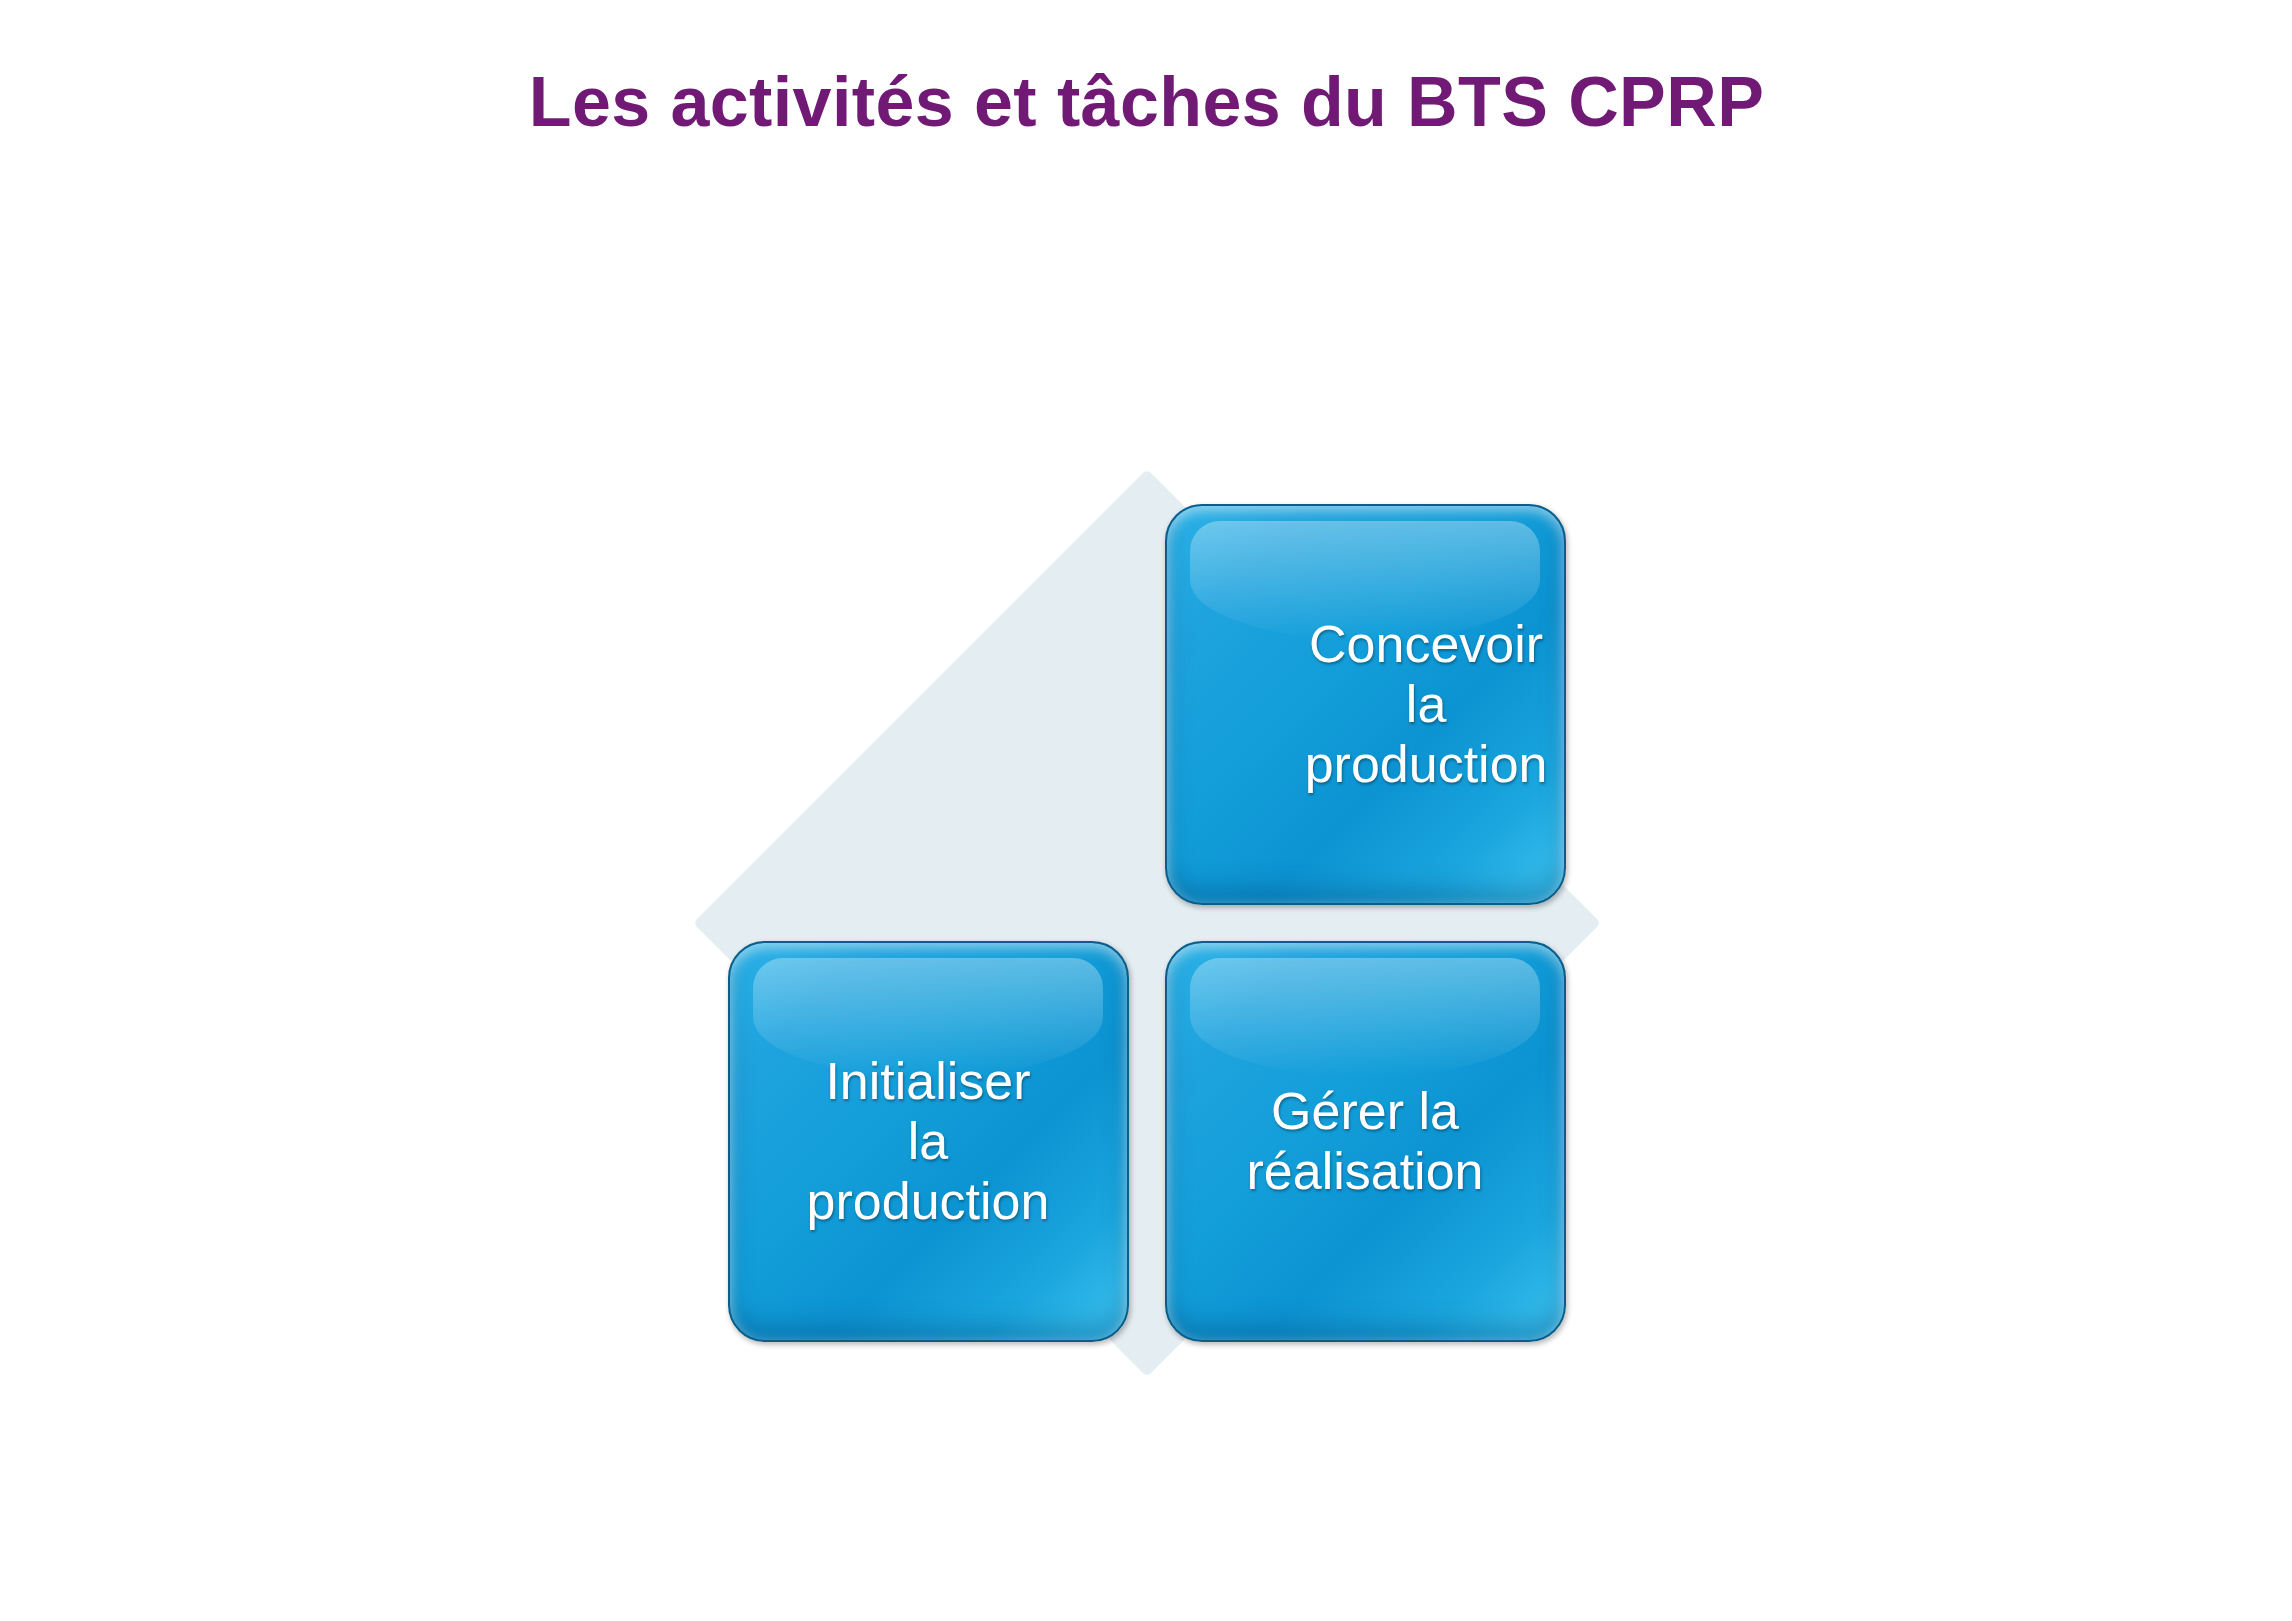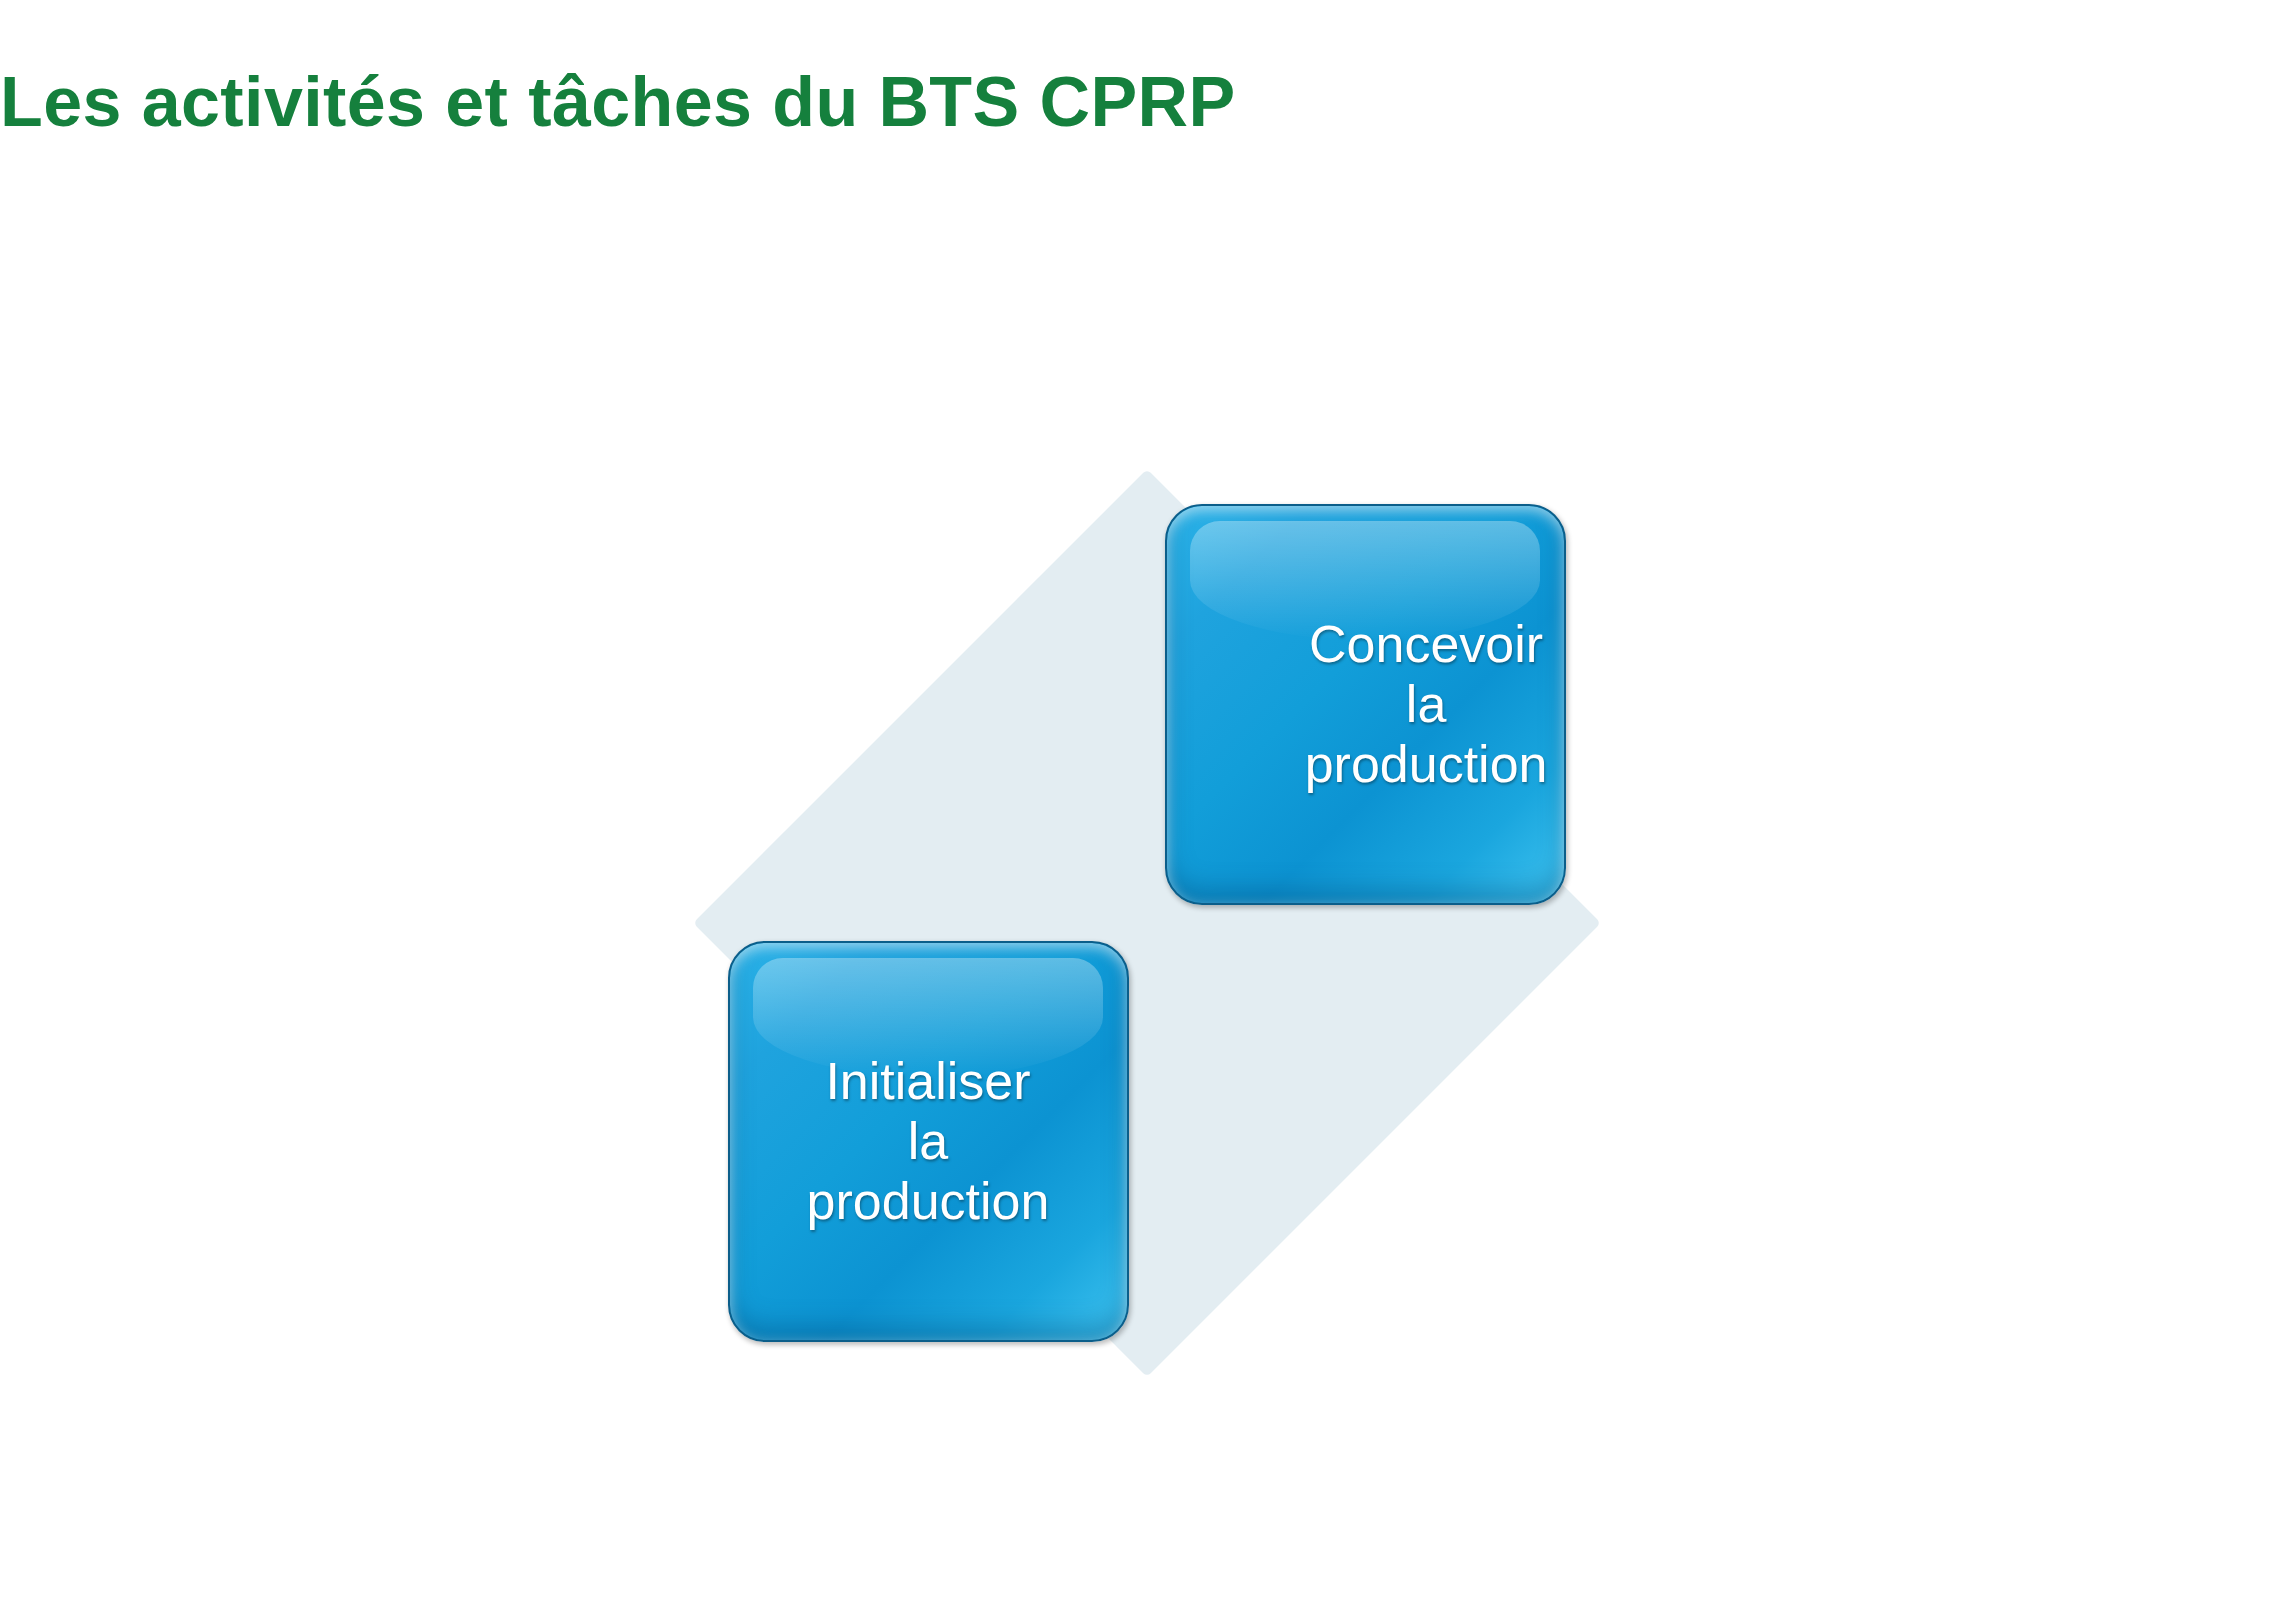--- a/index.html
+++ b/index.html
@@ -19,24 +19,24 @@
     position: absolute;
     inset: 0;
     background: #ffffff;
   }
 
   .slide-title {
     position: absolute;
     top: 62px;
     left: 0;
     width: 100%;
-    text-align: left;
+    text-align: center;
     font-size: 70px;
     font-weight: bold;
-    color: #15803d;
+    color: #701a75;
     letter-spacing: 0.4px;
     white-space: nowrap;
   }
 
   
   .diagram {
     position: absolute;
     left: 50%;
     top: 419px;
     width: 998px;
@@ -140,17 +140,21 @@
 la
 production</span>
       </div>
 
       <div class="tile tile-bl">
         <span>Initialiser
 la
 production</span>
       </div>
 
+      <div class="tile tile-br">
+        <span>Gérer la
+réalisation</span>
+      </div>
 
     </div>
   </div>
 </div>
 
 
 </body></html>

